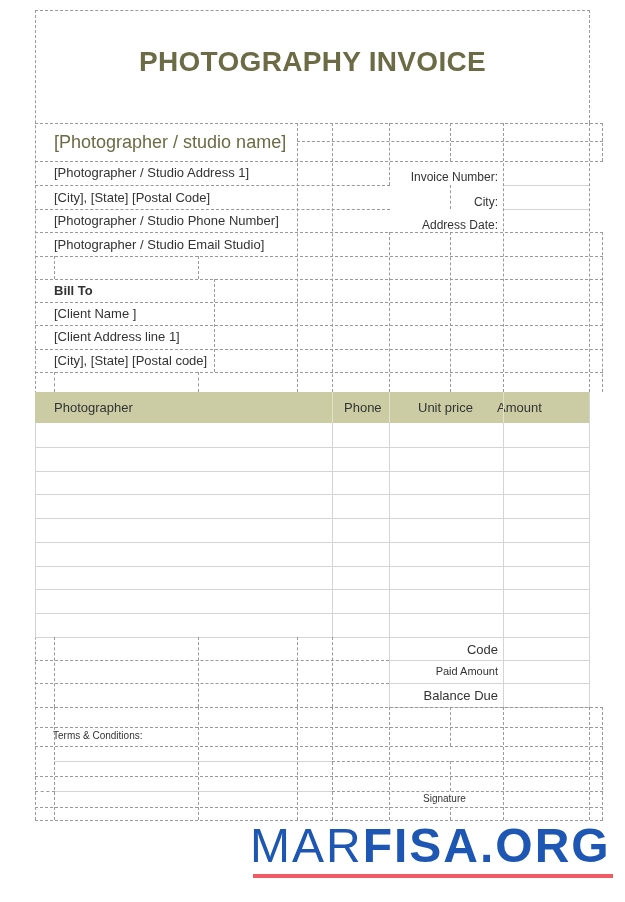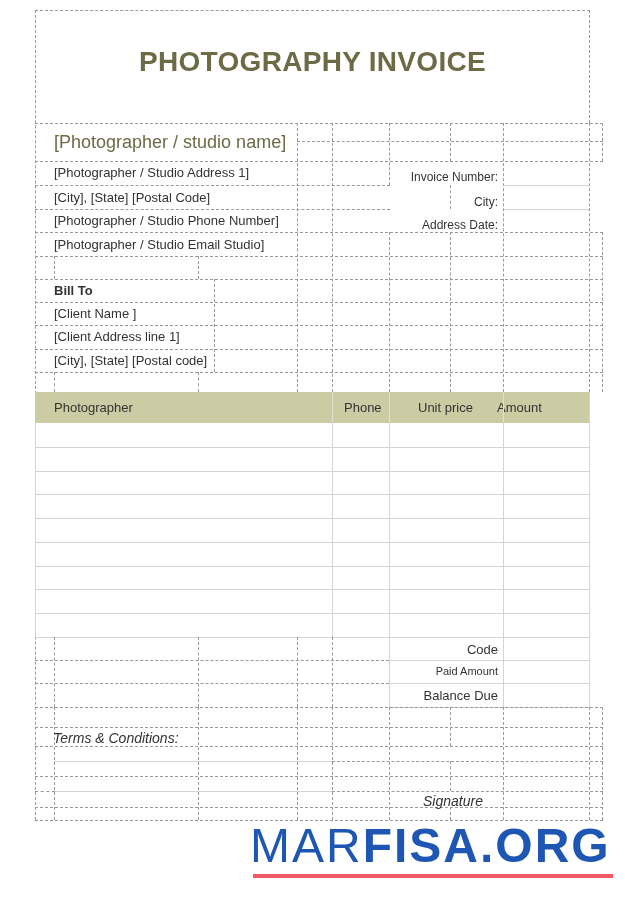--- a/index.html
+++ b/index.html
@@ -13,21 +13,21 @@
   .sv { position: absolute; width: 0; border-left: 1px solid #d4d4d4; }
 
   .title {
     position: absolute; left: 35px; top: 46px; width: 555px; text-align: center;
     font-size: 28px; color: #6b6b45; letter-spacing: 0.3px;
   }
   .studio-name { position: absolute; left: 54px; top: 132px; font-size: 18px; color: #6b6b45; }
   .txt { position: absolute; font-size: 13px; color: #333; white-space: nowrap; }
   .txt-r { position: absolute; font-size: 12px; color: #333; white-space: nowrap; text-align: right; }
   .bold { font-weight: bold; }
-  .small { font-size: 14px; font-style: italic; }
+  .small { font-size: 10px; }
 
   .band { position: absolute; left: 35px; top: 392px; width: 555px; height: 31px; background: #cbcca4; }
   .band .h { position: absolute; top: 8px; font-size: 13px; color: #333; }
 
   .logo {
     position: absolute; left: 250px; top: 818px; font-size: 48px; font-weight: bold;
     color: #1e56b3; letter-spacing: 2px; line-height: 56px;
   }
   .logo .thin { font-weight: normal; }
   .logo-bar { position: absolute; left: 253px; top: 874px; width: 360px; height: 4px; background: #ef5a64; }

